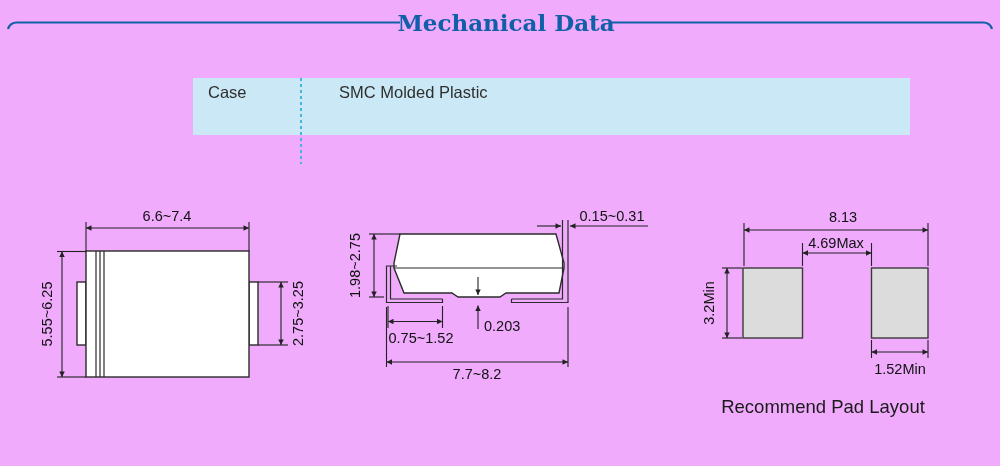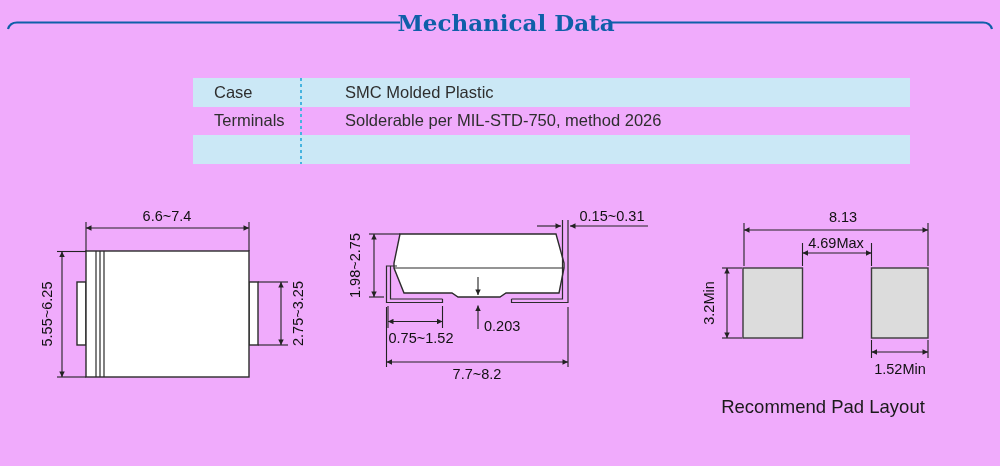--- a/index.html
+++ b/index.html
@@ -9,21 +9,21 @@
   
   #header-svg{position:absolute;left:0;top:0;width:1000px;height:44px;}
   #page-title{position:absolute;left:506px;top:9px;transform:translateX(-50%);
       font-family:"DejaVu Serif","Liberation Serif",serif;font-weight:bold;
       font-size:23px;color:#0f5fa9;white-space:nowrap;}
 
   
   #spec-table{position:absolute;left:193px;top:78px;width:717px;}
   .mrow{display:flex;height:28.5px;align-items:center;font-size:16.5px;color:#2e2e2e;}
   .mrow.blue{background:#cbe8f6;}
-  .mrow .lbl{width:107px;padding-left:21px;flex:none;}
+  .mrow .lbl{width:107px;padding-left:15px;flex:none;}
   .mrow .val{padding-left:24px;text-align:right;}
   #col-divider{position:absolute;left:300px;top:78px;width:2px;height:85.5px;
       background:repeating-linear-gradient(180deg,#45b4e0 0px,#45b4e0 3px,transparent 3px,transparent 6px);}
 
   
   #drawings{position:absolute;left:0;top:190px;width:1000px;height:276px;}
   .shape{fill:#ffffff;stroke:#2b2b2b;stroke-width:1.4;}
   .pad{fill:#dcdcdc;stroke:#3a3a3a;stroke-width:1.4;}
   .thin{fill:none;stroke:#2b2b2b;stroke-width:1.2;}
   .dimline{fill:none;stroke:#222222;stroke-width:1.1;}
@@ -38,24 +38,20 @@
   <svg id="header-svg" viewBox="0 0 1000 44">
     <path d="M8,29 Q10,22.5 17,22.5 L400,22.5" fill="none" stroke="#0f5fa9" stroke-width="2.2"></path>
     <path d="M612,22.5 L983,22.5 Q990,22.5 992,29" fill="none" stroke="#0f5fa9" stroke-width="2.2"></path>
   </svg>
   <div id="page-title">Mechanical Data</div>
 
   <div id="spec-table">
     <div class="mrow blue">
       <div class="lbl">Case</div>
       <div class="val">SMC Molded Plastic</div>
-    </div>
-    <div class="mrow">
-      <div class="lbl">Terminals</div>
-      <div class="val">Solderable per MIL-STD-750, method 2026</div>
     </div>
     <div class="mrow blue">
     </div>
   </div>
   <div id="col-divider"></div>
 
   <svg id="drawings" viewBox="0 190 1000 276">
     <defs>
       <marker id="arr" viewBox="0 0 10 10" refX="10" refY="5" markerWidth="9" markerHeight="5.5" markerUnits="userSpaceOnUse" orient="auto-start-reverse">
         <path d="M0,0 L10,5 L0,10 Z" fill="#222222"></path>

